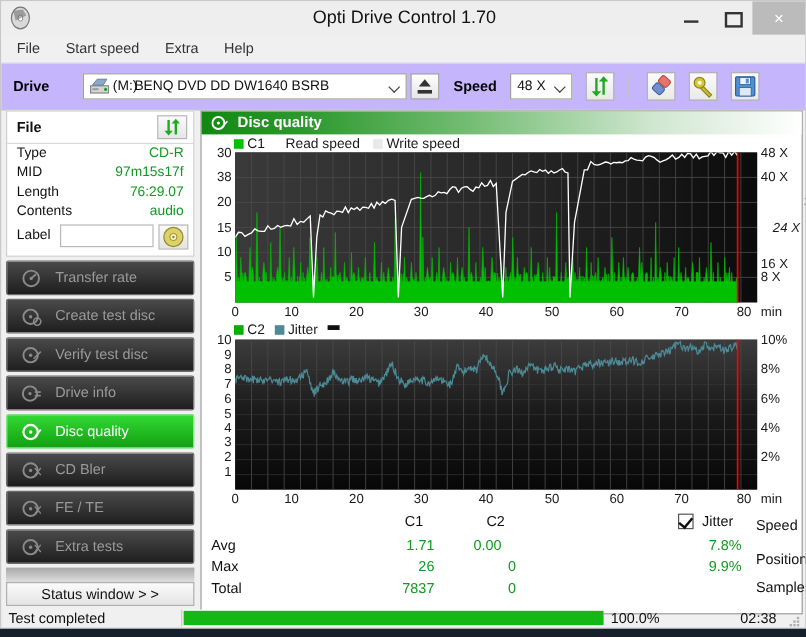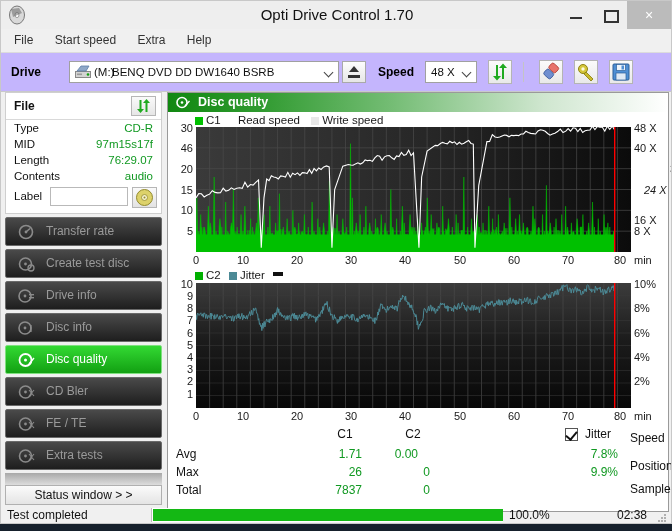--- a/index.html
+++ b/index.html
@@ -372,37 +372,37 @@
               <circle cx="7.5" cy="8" r="6" fill="none" stroke="#8b8b8b" stroke-width="1.6"></circle>
               <circle cx="7.5" cy="8" r="1.4" fill="#8b8b8b"></circle>
               <circle cx="13" cy="12" r="3" fill="none" stroke="#8b8b8b" stroke-width="1.3"></circle>
             </svg>
         </span>
         <span class="nlabel">Create test disc</span>
       </div>
       <div class="navbtn">
         <span class="nicon">
           <svg width="17" height="16" viewBox="0 0 17 16">
+              <circle cx="7.5" cy="8" r="6" fill="none" stroke="#8b8b8b" stroke-width="1.6"></circle>
+              <circle cx="7.5" cy="8" r="1.4" fill="#8b8b8b"></circle>
+              <path d="M10 11 L16 5" stroke="#8b8b8b" stroke-width="1.3"></path>
+            </svg>
+        </span>
+        <span class="nlabel">Verify test disc</span>
+      </div>
+      <div class="navbtn">
+        <span class="nicon">
+          <svg width="17" height="16" viewBox="0 0 17 16">
               <circle cx="7" cy="8" r="6" fill="none" stroke="#8b8b8b" stroke-width="1.6"></circle>
               <circle cx="7" cy="8" r="1.4" fill="#8b8b8b"></circle>
               <rect x="11" y="6" width="5" height="1.4" fill="#8b8b8b"></rect>
               <rect x="11" y="9" width="5" height="1.4" fill="#8b8b8b"></rect>
             </svg>
         </span>
         <span class="nlabel">Drive info</span>
-      </div>
-      <div class="navbtn">
-        <span class="nicon">
-          <svg width="17" height="16" viewBox="0 0 17 16">
-              <circle cx="7" cy="8" r="6" fill="none" stroke="#8b8b8b" stroke-width="1.6"></circle>
-              <circle cx="7" cy="8" r="1.4" fill="#8b8b8b"></circle>
-              <rect x="12" y="5" width="1.6" height="7" fill="#8b8b8b"></rect>
-            </svg>
-        </span>
-        <span class="nlabel">Disc info</span>
       </div>
       <div class="navbtn active">
         <span class="nicon">
           <svg width="17" height="16" viewBox="0 0 17 16">
               <circle cx="7.5" cy="8" r="6" fill="none" stroke="#ffffff" stroke-width="1.8"></circle>
               <circle cx="7.5" cy="8" r="1.5" fill="#ffffff"></circle>
               <path d="M11 12 L16 6" stroke="#ffffff" stroke-width="1.4"></path>
             </svg>
         </span>
         <span class="nlabel">Disc quality</span>
@@ -508,21 +508,21 @@
           <line x1="0" y1="41.66666666666667" x2="435" y2="41.66666666666667" stroke="#4a4a4a" stroke-width="0.7"></line>
           <line x1="0" y1="20.83333333333333" x2="435" y2="20.83333333333333" stroke="#4a4a4a" stroke-width="0.7"></line>
           <path d="M0,125 L0.00,106.72 L0.86,70.83 L1.73,106.72 L1.92,111.68 L2.78,104.17 L3.65,111.68 L3.84,107.63 L4.71,87.50 L5.57,107.63 L5.76,100.22 L6.63,112.50 L7.49,100.22 L7.68,105.46 L8.55,100.00 L9.41,105.46 L9.60,107.85 L10.47,108.33 L11.33,107.85 L11.52,102.17 L12.39,79.17 L13.25,102.17 L13.44,101.41 L14.31,95.83 L15.17,101.41 L15.36,115.42 L16.23,116.67 L17.09,115.42 L17.29,100.04 L18.15,50.00 L19.01,100.04 L19.21,113.17 L20.07,104.17 L20.93,113.17 L21.13,113.44 L21.99,112.50 L22.85,113.44 L23.05,100.12 L23.91,91.67 L24.78,100.12 L24.97,115.68 L25.83,100.00 L26.70,115.68 L26.89,110.27 L27.75,108.33 L28.62,110.27 L28.81,116.16 L29.67,75.00 L30.54,116.16 L30.73,115.47 L31.59,104.17 L32.46,115.47 L32.65,105.44 L33.51,112.50 L34.38,105.44 L34.57,101.27 L35.43,95.83 L36.30,101.27 L36.49,103.17 L37.36,62.50 L38.22,103.17 L38.41,104.31 L39.28,108.33 L40.14,104.31 L40.33,115.60 L41.20,100.00 L42.06,115.60 L42.25,106.36 L43.12,112.50 L43.98,106.36 L44.17,108.40 L45.04,87.50 L45.90,108.40 L46.09,113.27 L46.96,104.17 L47.82,113.27 L48.01,101.79 L48.88,79.17 L49.74,101.79 L49.94,115.52 L50.80,108.33 L51.66,115.52 L51.86,103.29 L52.72,116.67 L53.58,103.29 L53.78,114.23 L54.64,91.67 L55.50,114.23 L55.70,116.21 L56.56,100.00 L57.43,116.21 L57.62,104.73 L58.48,112.50 L59.35,104.73 L59.54,104.35 L60.40,95.83 L61.27,104.35 L61.46,102.28 L62.32,70.83 L63.19,102.28 L63.38,103.04 L64.24,108.33 L65.11,103.04 L65.30,102.74 L66.16,104.17 L67.03,102.74 L67.22,104.29 L68.08,87.50 L68.95,104.29 L69.14,116.06 L70.01,112.50 L70.87,116.06 L71.06,111.02 L71.93,100.00 L72.79,111.02 L72.98,114.16 L73.85,79.17 L74.71,114.16 L74.90,105.69 L75.77,108.33 L76.63,105.69 L76.82,110.28 L77.69,116.67 L78.55,110.28 L78.74,111.68 L79.61,95.83 L80.47,111.68 L80.66,103.50 L81.53,104.17 L82.39,103.50 L82.59,111.45 L83.45,66.67 L84.31,111.45 L84.51,102.09 L85.37,112.50 L86.23,102.09 L86.43,107.37 L87.29,100.00 L88.15,107.37 L88.35,113.32 L89.21,108.33 L90.08,113.32 L90.27,108.97 L91.13,91.67 L92.00,108.97 L92.19,107.10 L93.05,104.17 L93.92,107.10 L94.11,109.75 L94.97,112.50 L95.84,109.75 L96.03,111.69 L96.89,83.33 L97.76,111.69 L97.95,102.66 L98.81,100.00 L99.68,102.66 L99.87,106.65 L100.73,108.33 L101.60,106.65 L101.79,110.78 L102.66,95.83 L103.52,110.78 L103.71,104.71 L104.58,116.67 L105.44,104.71 L105.63,106.89 L106.50,104.17 L107.36,106.89 L107.55,110.01 L108.42,87.50 L109.28,110.01 L109.47,107.10 L110.34,112.50 L111.20,107.10 L111.39,112.71 L112.26,100.00 L113.12,112.71 L113.31,115.23 L114.18,108.33 L115.04,115.23 L115.24,106.81 L116.10,75.00 L116.96,106.81 L117.16,107.92 L118.02,104.17 L118.88,107.92 L119.08,109.09 L119.94,112.50 L120.80,109.09 L121.00,111.75 L121.86,91.67 L122.73,111.75 L122.92,109.13 L123.78,100.00 L124.65,109.13 L124.84,115.34 L125.70,108.33 L126.57,115.34 L126.76,103.81 L127.62,95.83 L128.49,103.81 L128.68,113.29 L129.54,116.67 L130.41,113.29 L130.60,114.66 L131.46,104.17 L132.33,114.66 L132.52,102.50 L133.38,54.17 L134.25,102.50 L134.44,106.60 L135.31,108.33 L136.17,106.60 L136.36,106.37 L137.23,100.00 L138.09,106.37 L138.28,101.13 L139.15,112.50 L140.01,101.13 L140.20,112.52 L141.07,87.50 L141.93,112.52 L142.12,108.66 L142.99,104.17 L143.85,108.66 L144.04,110.11 L144.91,112.50 L145.77,110.11 L145.96,106.14 L146.83,91.67 L147.69,106.14 L147.89,105.33 L148.75,108.33 L149.61,105.33 L149.81,112.81 L150.67,100.00 L151.53,112.81 L151.73,113.47 L152.59,116.67 L153.45,113.47 L153.65,106.38 L154.51,16.67 L155.38,106.38 L155.57,116.66 L156.43,70.83 L157.30,116.66 L157.49,111.95 L158.35,104.17 L159.22,111.95 L159.41,103.72 L160.27,95.83 L161.14,103.72 L161.33,103.89 L162.19,108.33 L163.06,103.89 L163.25,109.47 L164.11,87.50 L164.98,109.47 L165.17,110.55 L166.03,112.50 L166.90,110.55 L167.09,108.18 L167.96,100.00 L168.82,108.18 L169.01,112.43 L169.88,79.17 L170.74,112.43 L170.93,111.79 L171.80,108.33 L172.66,111.79 L172.85,102.61 L173.72,95.83 L174.58,102.61 L174.77,111.95 L175.64,104.17 L176.50,111.95 L176.69,106.75 L177.56,112.50 L178.42,106.75 L178.61,115.69 L179.48,91.67 L180.34,115.69 L180.53,102.07 L181.40,100.00 L182.26,102.07 L182.46,105.21 L183.32,116.67 L184.18,105.21 L184.38,109.19 L185.24,87.50 L186.10,109.19 L186.30,113.76 L187.16,108.33 L188.03,113.76 L188.22,102.88 L189.08,95.83 L189.95,102.88 L190.14,111.86 L191.00,104.17 L191.87,111.86 L192.06,112.98 L192.92,112.50 L193.79,112.98 L193.98,109.08 L194.84,62.50 L195.71,109.08 L195.90,103.75 L196.76,100.00 L197.63,103.75 L197.82,110.60 L198.68,108.33 L199.55,110.60 L199.74,116.65 L200.61,91.67 L201.47,116.65 L201.66,109.65 L202.53,112.50 L203.39,109.65 L203.58,114.86 L204.45,104.17 L205.31,114.86 L205.50,100.16 L206.37,79.17 L207.23,100.16 L207.42,112.04 L208.29,95.83 L209.15,112.04 L209.34,107.07 L210.21,108.33 L211.07,107.07 L211.26,106.78 L212.13,116.67 L212.99,106.78 L213.18,101.69 L214.05,87.50 L214.91,101.69 L215.11,104.65 L215.97,100.00 L216.83,104.65 L217.03,100.43 L217.89,112.50 L218.75,100.43 L218.95,112.39 L219.81,104.17 L220.68,112.39 L220.87,112.89 L221.73,91.67 L222.60,112.89 L222.79,108.41 L223.65,108.33 L224.52,108.41 L224.71,110.09 L225.57,95.83 L226.44,110.09 L226.63,103.56 L227.49,116.67 L228.36,103.56 L228.55,108.22 L229.41,100.00 L230.28,108.22 L230.47,100.93 L231.33,70.83 L232.20,100.93 L232.39,103.69 L233.26,108.33 L234.12,103.69 L234.31,108.27 L235.18,87.50 L236.04,108.27 L236.23,101.41 L237.10,104.17 L237.96,101.41 L238.15,110.17 L239.02,112.50 L239.88,110.17 L240.07,106.93 L240.94,95.83 L241.80,106.93 L241.99,101.86 L242.86,100.00 L243.72,101.86 L243.91,108.96 L244.78,108.33 L245.64,108.96 L245.83,111.04 L246.70,79.17 L247.56,111.04 L247.76,104.27 L248.62,116.67 L249.48,104.27 L249.68,101.69 L250.54,104.17 L251.40,101.69 L251.60,102.10 L252.46,91.67 L253.33,102.10 L253.52,113.66 L254.38,112.50 L255.25,113.66 L255.44,112.57 L256.30,100.00 L257.17,112.57 L257.36,110.99 L258.22,108.33 L259.09,110.99 L259.28,115.84 L260.14,87.50 L261.01,115.84 L261.20,114.40 L262.06,95.83 L262.93,114.40 L263.12,105.64 L263.98,112.50 L264.85,105.64 L265.04,103.08 L265.90,104.17 L266.77,103.08 L266.96,112.74 L267.83,50.00 L268.69,112.74 L268.88,107.46 L269.75,108.33 L270.61,107.46 L270.80,111.91 L271.67,100.00 L272.53,111.91 L272.72,113.57 L273.59,116.67 L274.45,113.57 L274.64,106.65 L275.51,91.67 L276.37,106.65 L276.56,105.95 L277.43,104.17 L278.29,105.95 L278.48,101.38 L279.35,112.50 L280.21,101.38 L280.41,101.47 L281.27,87.50 L282.13,101.47 L282.33,112.58 L283.19,100.00 L284.05,112.58 L284.25,105.31 L285.11,108.33 L285.98,105.31 L286.17,114.68 L287.03,95.83 L287.90,114.68 L288.09,102.94 L288.95,116.67 L289.82,102.94 L290.01,111.09 L290.87,104.17 L291.74,111.09 L291.93,111.47 L292.79,79.17 L293.66,111.47 L293.85,105.11 L294.71,112.50 L295.58,105.11 L295.77,114.82 L296.63,91.67 L297.50,114.82 L297.69,102.59 L298.55,108.33 L299.42,102.59 L299.61,110.75 L300.48,100.00 L301.34,110.75 L301.53,112.07 L302.40,87.50 L303.26,112.07 L303.45,106.47 L304.32,112.50 L305.18,106.47 L305.37,108.78 L306.24,104.17 L307.10,108.78 L307.29,107.40 L308.16,95.83 L309.02,107.40 L309.21,101.13 L310.08,116.67 L310.94,101.13 L311.13,109.17 L312.00,108.33 L312.86,109.17 L313.06,100.29 L313.92,70.83 L314.78,100.29 L314.98,115.43 L315.84,100.00 L316.70,115.43 L316.90,106.92 L317.76,112.50 L318.63,106.92 L318.82,105.83 L319.68,91.67 L320.55,105.83 L320.74,113.95 L321.60,104.17 L322.47,113.95 L322.66,106.54 L323.52,87.50 L324.39,106.54 L324.58,103.89 L325.44,108.33 L326.31,103.89 L326.50,106.91 L327.36,95.83 L328.23,106.91 L328.42,115.81 L329.28,116.67 L330.15,115.81 L330.34,101.74 L331.20,100.00 L332.07,101.74 L332.26,108.74 L333.13,112.50 L333.99,108.74 L334.18,109.44 L335.05,104.17 L335.91,109.44 L336.10,102.91 L336.97,79.17 L337.83,102.91 L338.02,104.07 L338.89,91.67 L339.75,104.07 L339.94,114.04 L340.81,108.33 L341.67,114.04 L341.86,101.68 L342.73,100.00 L343.59,101.68 L343.78,111.25 L344.65,112.50 L345.51,111.25 L345.71,115.04 L346.57,87.50 L347.43,115.04 L347.63,113.02 L348.49,104.17 L349.35,113.02 L349.55,115.60 L350.41,58.33 L351.27,115.60 L351.47,103.96 L352.33,108.33 L353.20,103.96 L353.39,103.90 L354.25,95.83 L355.12,103.90 L355.31,107.03 L356.17,116.67 L357.04,107.03 L357.23,116.45 L358.09,100.00 L358.96,116.45 L359.15,109.89 L360.01,91.67 L360.88,109.89 L361.07,103.08 L361.93,112.50 L362.80,103.08 L362.99,109.27 L363.85,104.17 L364.72,109.27 L364.91,113.61 L365.78,87.50 L366.64,113.61 L366.83,113.00 L367.70,108.33 L368.56,113.00 L368.75,114.00 L369.62,79.17 L370.48,114.00 L370.67,106.69 L371.54,100.00 L372.40,106.69 L372.59,106.97 L373.46,112.50 L374.32,106.97 L374.51,111.48 L375.38,95.83 L376.24,111.48 L376.43,105.70 L377.30,104.17 L378.16,105.70 L378.36,114.61 L379.22,116.67 L380.08,114.61 L380.28,102.43 L381.14,91.67 L382.00,102.43 L382.20,114.84 L383.06,108.33 L383.92,114.84 L384.12,100.16 L384.98,100.00 L385.85,100.16 L386.04,114.34 L386.90,87.50 L387.77,114.34 L387.96,112.36 L388.82,112.50 L389.69,112.36 L389.88,115.17 L390.74,104.17 L391.61,115.17 L391.80,105.16 L392.66,95.83 L393.53,105.16 L393.72,109.38 L394.58,108.33 L395.45,109.38 L395.64,105.36 L396.50,75.00 L397.37,105.36 L397.56,116.14 L398.43,100.00 L399.29,116.14 L399.48,115.65 L400.35,112.50 L401.21,115.65 L401.40,116.66 L402.27,91.67 L403.13,116.66 L403.32,114.66 L404.19,104.17 L405.05,114.66 L405.24,108.45 L406.11,116.67 L406.97,108.45 L407.16,115.64 L408.03,87.50 L408.89,115.64 L409.08,100.22 L409.95,108.33 L410.81,100.22 L411.01,111.44 L411.87,95.83 L412.73,111.44 L412.93,114.12 L413.79,100.00 L414.65,114.12 L414.85,113.12 L415.71,112.50 L416.57,113.12 L416.77,111.28 L417.63,104.17 L418.50,111.28 L418.69,125 Z" fill="#00c000" stroke="#00c000" stroke-width="0.5"></path>
           <rect x="0" y="107.5" width="418.6875" height="17.5" fill="#00c000"></rect>
           <path d="M0.00,70.83 L2.72,66.58 L5.44,66.81 L8.16,69.96 L10.88,68.33 L13.59,67.14 L16.31,63.69 L19.03,65.41 L21.75,65.83 L24.47,65.75 L27.19,61.26 L29.91,64.12 L32.63,63.33 L35.34,60.87 L38.06,62.39 L40.78,61.23 L43.50,60.83 L46.22,61.40 L48.94,55.31 L51.66,60.13 L54.38,57.50 L57.09,58.14 L59.81,55.40 L62.53,52.92 L65.25,120.83 L67.97,70.83 L70.69,52.08 L73.02,53.77 L75.35,48.77 L77.68,50.01 L80.01,50.57 L82.34,51.92 L84.67,48.91 L87.00,49.17 L89.42,49.98 L91.83,45.36 L94.25,50.18 L96.67,46.23 L99.08,47.63 L101.50,45.86 L103.92,48.33 L106.33,45.60 L108.75,45.83 L111.08,46.58 L113.41,42.66 L115.74,46.39 L118.07,41.47 L120.40,43.89 L122.73,41.00 L125.06,42.50 L127.78,39.89 L130.50,38.91 L133.22,40.00 L135.94,120.83 L138.66,62.50 L146.81,39.17 L152.25,37.50 L154.67,38.07 L157.08,38.26 L159.50,36.89 L161.92,35.76 L164.33,37.01 L166.75,35.77 L169.17,32.87 L171.58,33.66 L174.00,33.33 L176.42,34.38 L178.83,30.95 L181.25,28.57 L183.67,29.16 L186.08,33.24 L188.50,29.87 L190.92,28.75 L193.33,28.58 L195.75,30.83 L198.17,32.39 L200.58,28.87 L203.00,29.51 L205.42,25.44 L207.83,28.25 L210.25,27.49 L212.67,23.29 L215.08,28.51 L217.50,25.83 L222.94,120.83 L225.66,50.00 L231.09,24.17 L239.25,18.33 L241.67,18.60 L244.08,16.73 L246.50,15.38 L248.92,16.26 L251.33,16.83 L253.75,14.30 L256.17,15.80 L258.58,14.80 L261.00,17.50 L263.33,15.34 L265.66,17.15 L267.99,16.28 L270.32,14.69 L272.65,13.41 L274.98,16.42 L277.31,17.08 L278.94,120.83 L282.75,58.33 L290.91,14.58 L293.63,14.55 L296.34,7.64 L299.06,10.00 L301.39,10.53 L303.72,10.09 L306.05,9.08 L308.38,8.03 L310.71,8.40 L313.04,9.74 L315.38,8.33 L317.79,8.64 L320.21,8.19 L322.63,8.64 L325.04,7.03 L327.46,6.93 L329.88,4.29 L332.29,5.55 L334.71,6.36 L337.13,6.67 L339.54,7.01 L341.96,3.92 L344.38,2.75 L346.79,3.28 L349.21,4.30 L351.63,6.45 L354.04,8.22 L356.46,7.03 L358.88,6.25 L361.59,4.54 L364.31,2.16 L367.03,5.60 L369.75,4.17 L372.17,1.56 L374.58,4.21 L377.00,0.82 L379.42,1.20 L381.83,4.58 L384.25,1.39 L386.67,5.43 L389.08,3.75 L391.50,3.33 L393.97,2.99 L396.44,-0.73 L398.91,2.53 L401.39,-0.55 L403.86,0.30 L406.33,0.26 L408.80,4.20 L411.27,-0.79 L413.74,2.34 L416.22,-0.84 L418.69,2.92" fill="none" stroke="#ffffff" stroke-width="1.1"></path>
           <line x1="418.6875" y1="0" x2="418.6875" y2="125" stroke="#ff0000" stroke-width="1.4"></line>
         </svg>
     </div>
 
     <div class="axlab" style="left:0px;top:29px;width:25px;">30</div>
-    <div class="axlab" style="left:0px;top:49px;width:25px;">46</div>
+    <div class="axlab" style="left:0px;top:49px;width:25px;">38</div>
     <div class="axlab" style="left:0px;top:70px;width:25px;">20</div>
     <div class="axlab" style="left:0px;top:91px;width:25px;">15</div>
     <div class="axlab" style="left:0px;top:111px;width:25px;">10</div>
     <div class="axlab" style="left:0px;top:132px;width:25px;">5</div>
 
     <div class="axlab l" style="left:466px;top:29px;width:36px;">48 X</div>
     <div class="axlab l" style="left:466px;top:49px;width:36px;">40 X</div>
     <div class="axlab l" style="left:466px;top:70px;width:36px;margin-left:36px;">32 X</div>
     <div class="axlab l" style="left:476px;top:91px;width:36px;font-style:italic;">24 X</div>
     <div class="axlab l" style="left:466px;top:121px;width:36px;">16 X</div>

